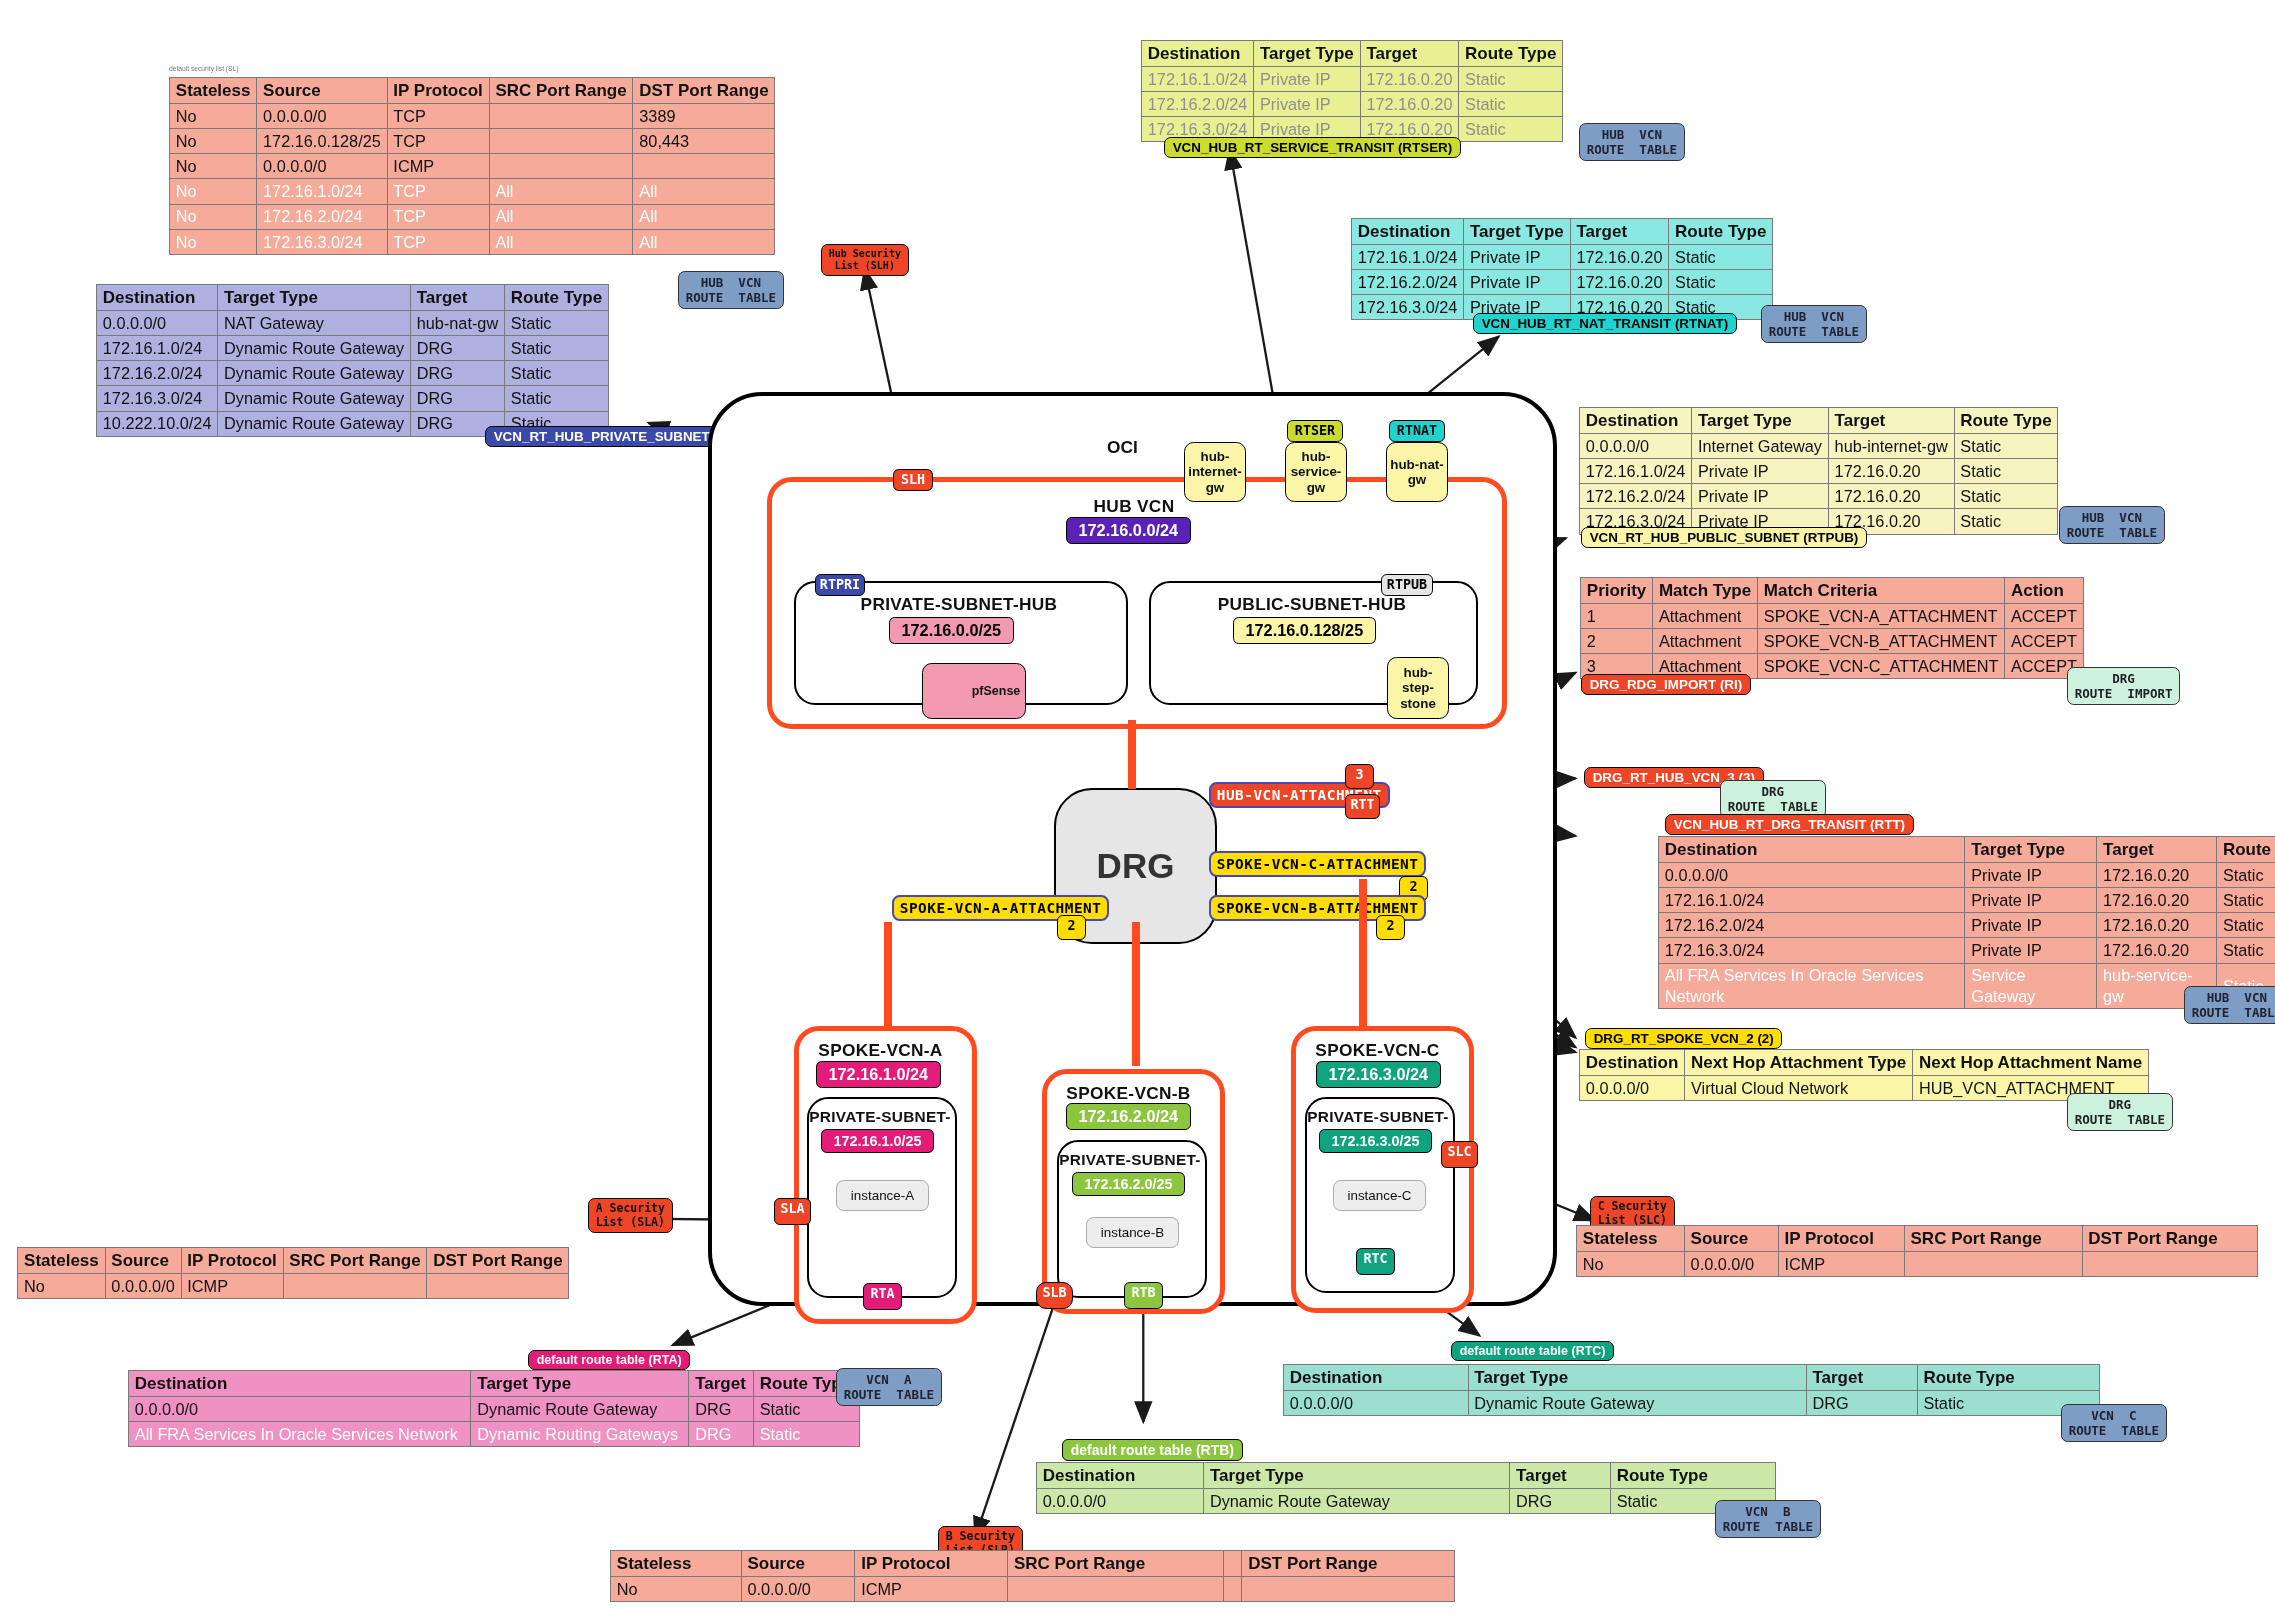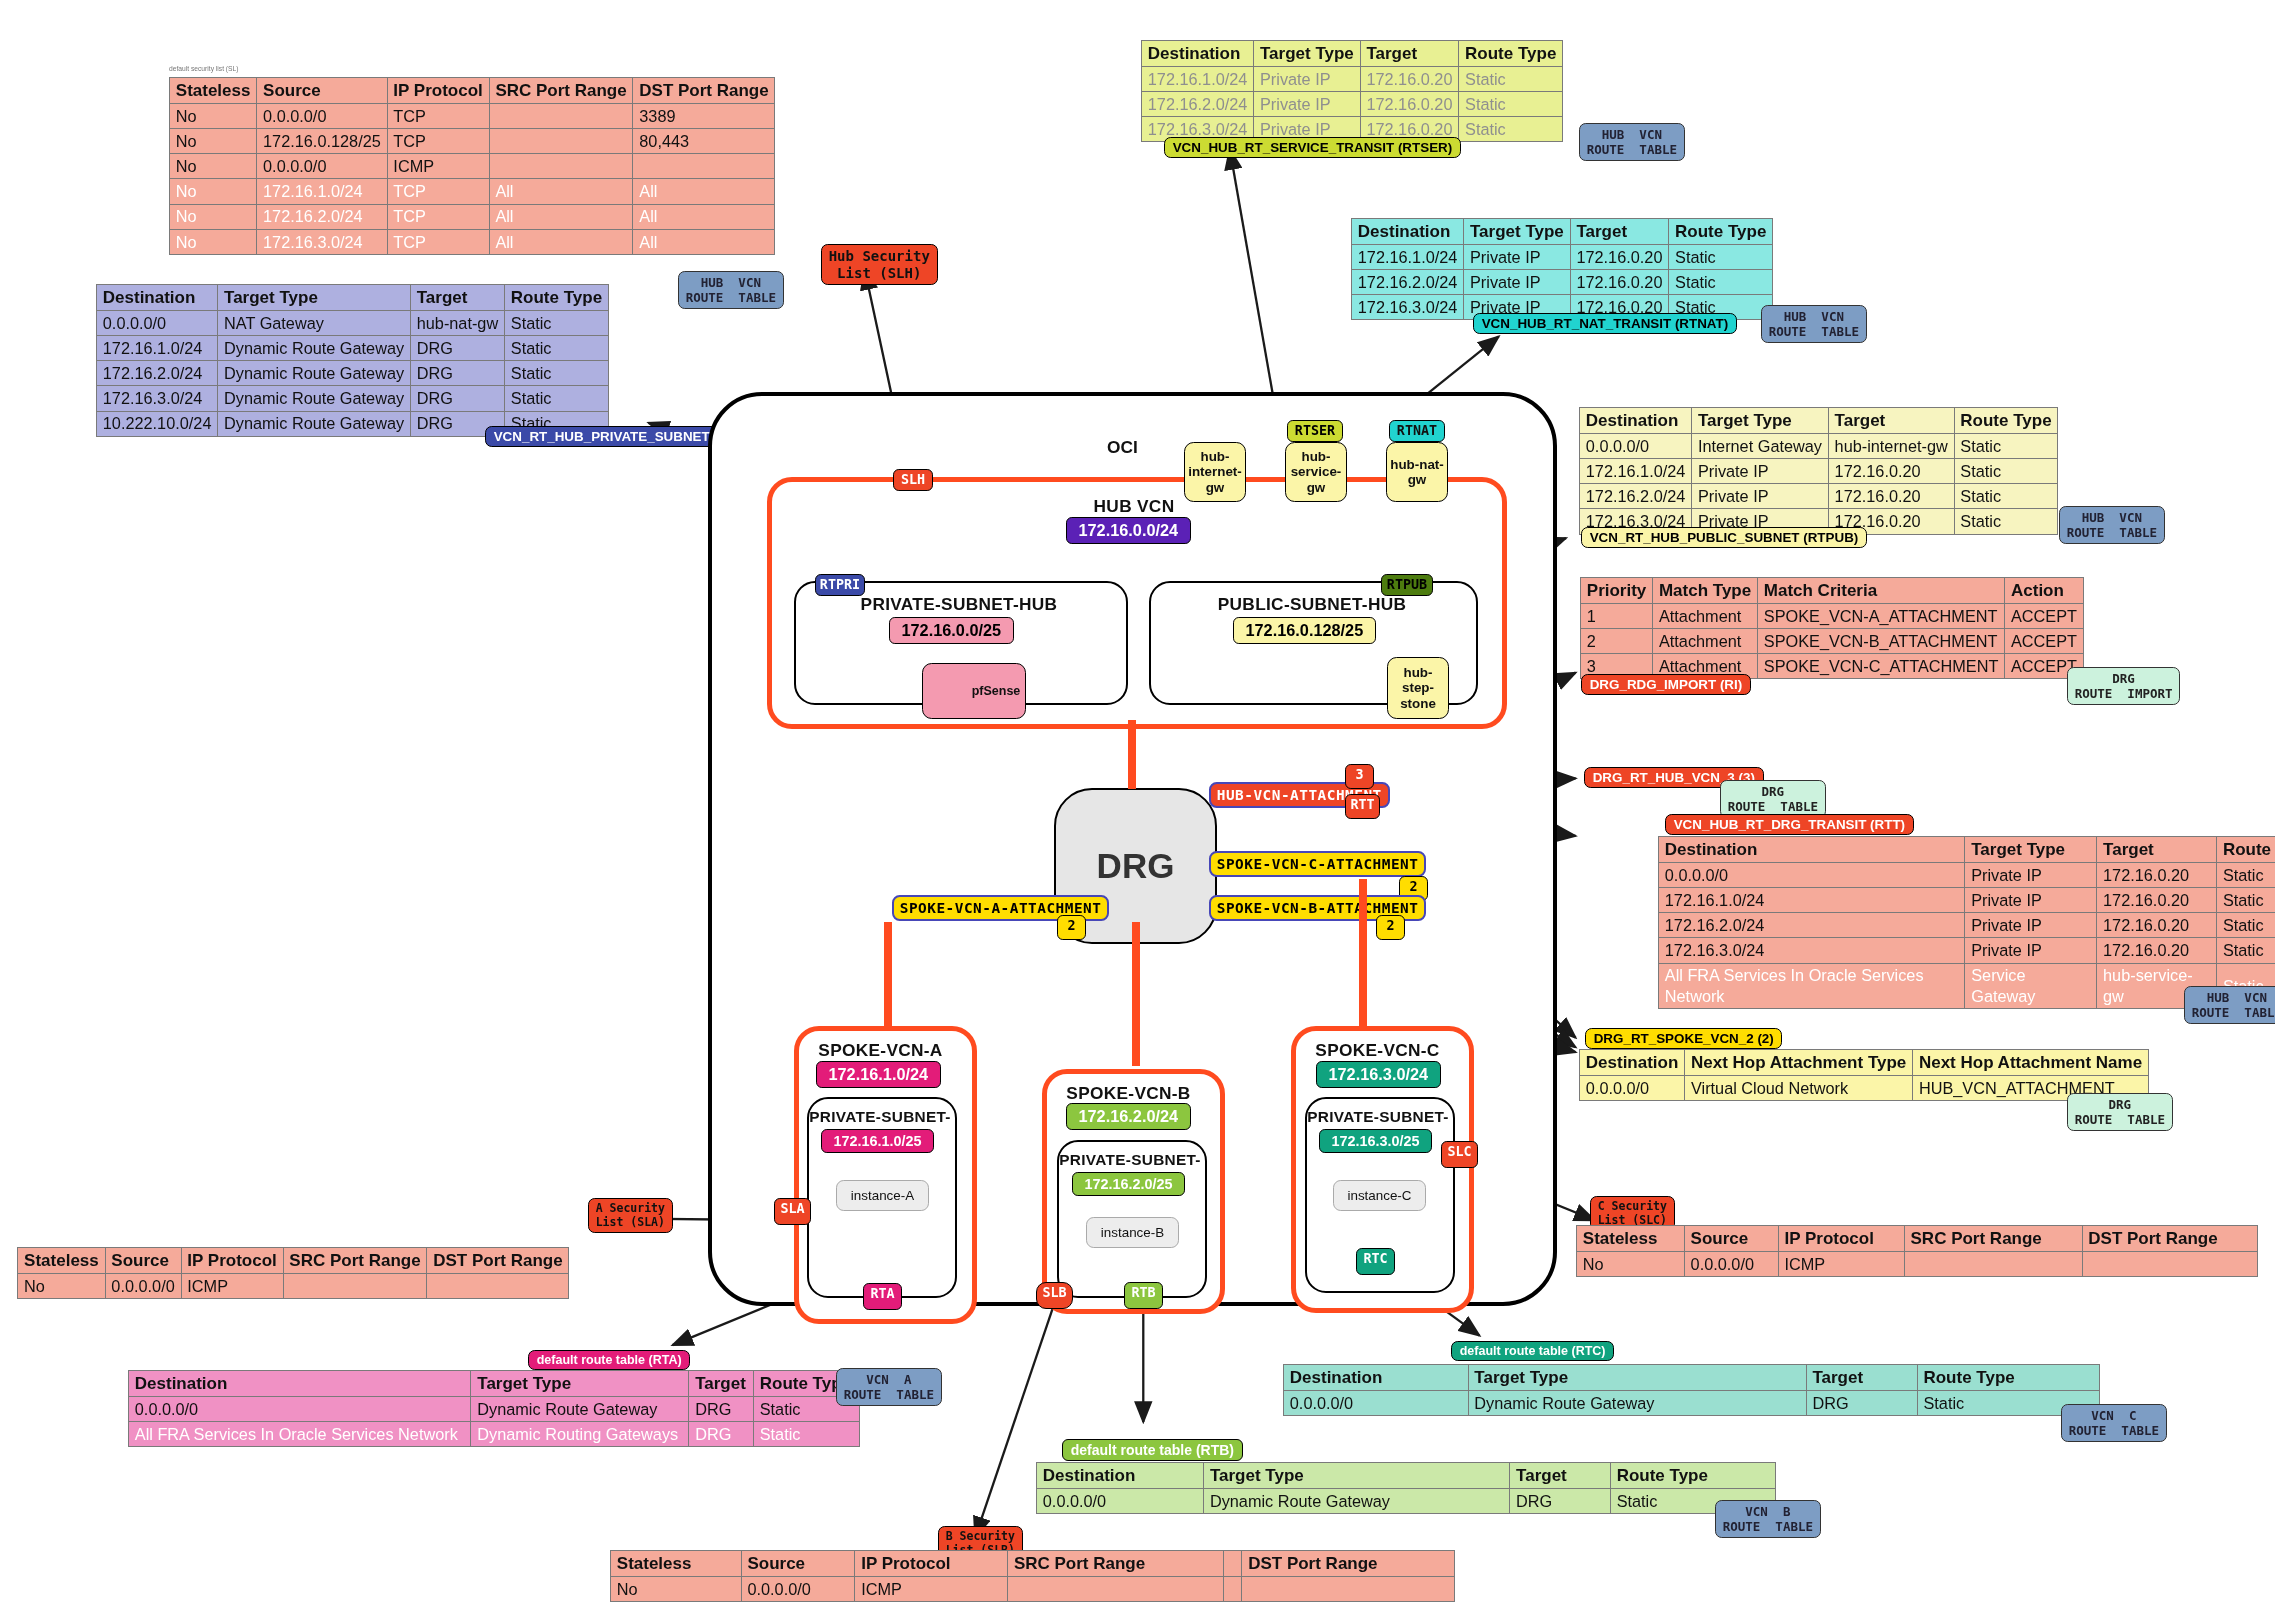--- a/index.html
+++ b/index.html
@@ -176,21 +176,21 @@
           <td class="muted">No</td>
           <td class="muted">172.16.3.0/24</td>
           <td class="muted">TCP</td>
           <td class="muted">All</td>
           <td class="muted">All</td>
         </tr>
       </tbody>
   </table>
 </div>
 <div class="abs" style="left:821px;top:244px;text-align:center;">
-  <span class="badge redbx" style="white-space:pre;font-size:14px;">Hub Security
+  <span class="badge redbx" style="white-space:pre;font-size:10px;">Hub Security
 List (SLH)</span>
 </div>
 
 <div class="abs" style="left:96px;top:284px;">
   <table class="dt t-periwinkle" id="tbl-rtpri">
       <thead>
         <tr>
           <th>Destination</th>
           <th>Target Type</th>
           <th>Target</th>
@@ -524,21 +524,21 @@
   <span class="tinybadge" style="display:inline-block;width:48px;background:#3b4aa8;color:#fff;">RTPRI</span>
 </div>
 
 <div class="abs subnet-box" style="left:1149px;top:581px;width:325px;height:120px;"></div>
 <div class="abs ttl" style="left:1159px;top:594px;width:306px;">PUBLIC-SUBNET-HUB</div>
 <div class="abs" style="left:1233px;top:617px;">
   <span class="cidr creamc">172.16.0.128/25</span>
 </div>
 <div class="abs node" style="left:1379px;top:657px;width:60px;height:60px;margin-left:8px;">hub-step-stone</div>
 <div class="abs" style="left:1381px;top:574px;">
-  <span class="tinybadge" style="display:inline-block;width:50px;background:#4d7c0f;color:#000;">RTPUB</span>
+  <span class="tinybadge" style="display:inline-block;width:50px;background:#e5e5e5;color:#000;">RTPUB</span>
 </div>
 
 <div class="abs drg-box" style="left:1054px;top:788px;width:159px;height:152px;">DRG</div>
 
 <div class="abs attach red" style="left:1209px;top:782px;">HUB-VCN-ATTACHMENT</div>
 <div class="abs tinybadge red" style="left:1345px;top:764px;width:27px;height:23px;">3</div>
 <div class="abs tinybadge red" style="left:1345px;top:794px;width:33px;height:23px;">RTT</div>
 
 <div class="abs attach yel" style="left:1209px;top:851px;">SPOKE-VCN-C-ATTACHMENT</div>
 <div class="abs tinybadge yel" style="left:1399px;top:876px;width:27px;height:23px;">2</div>

